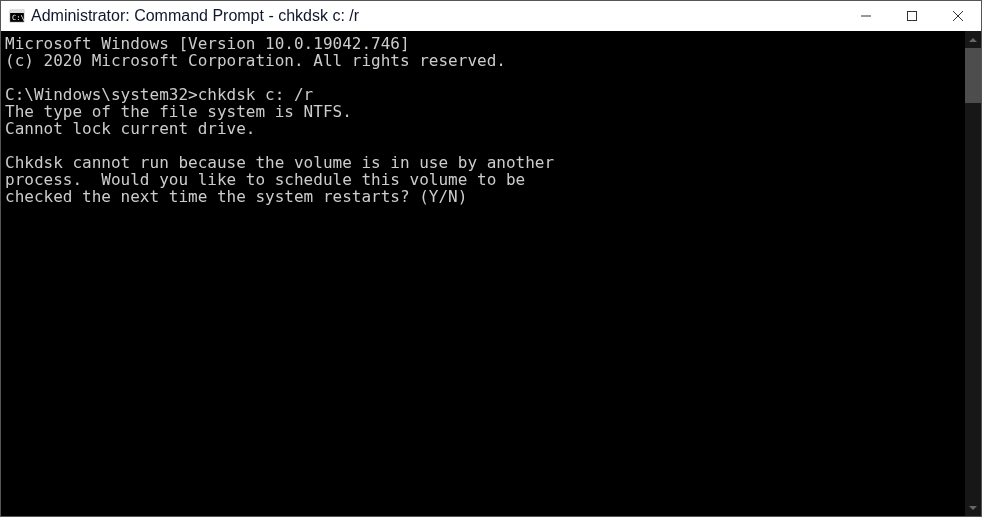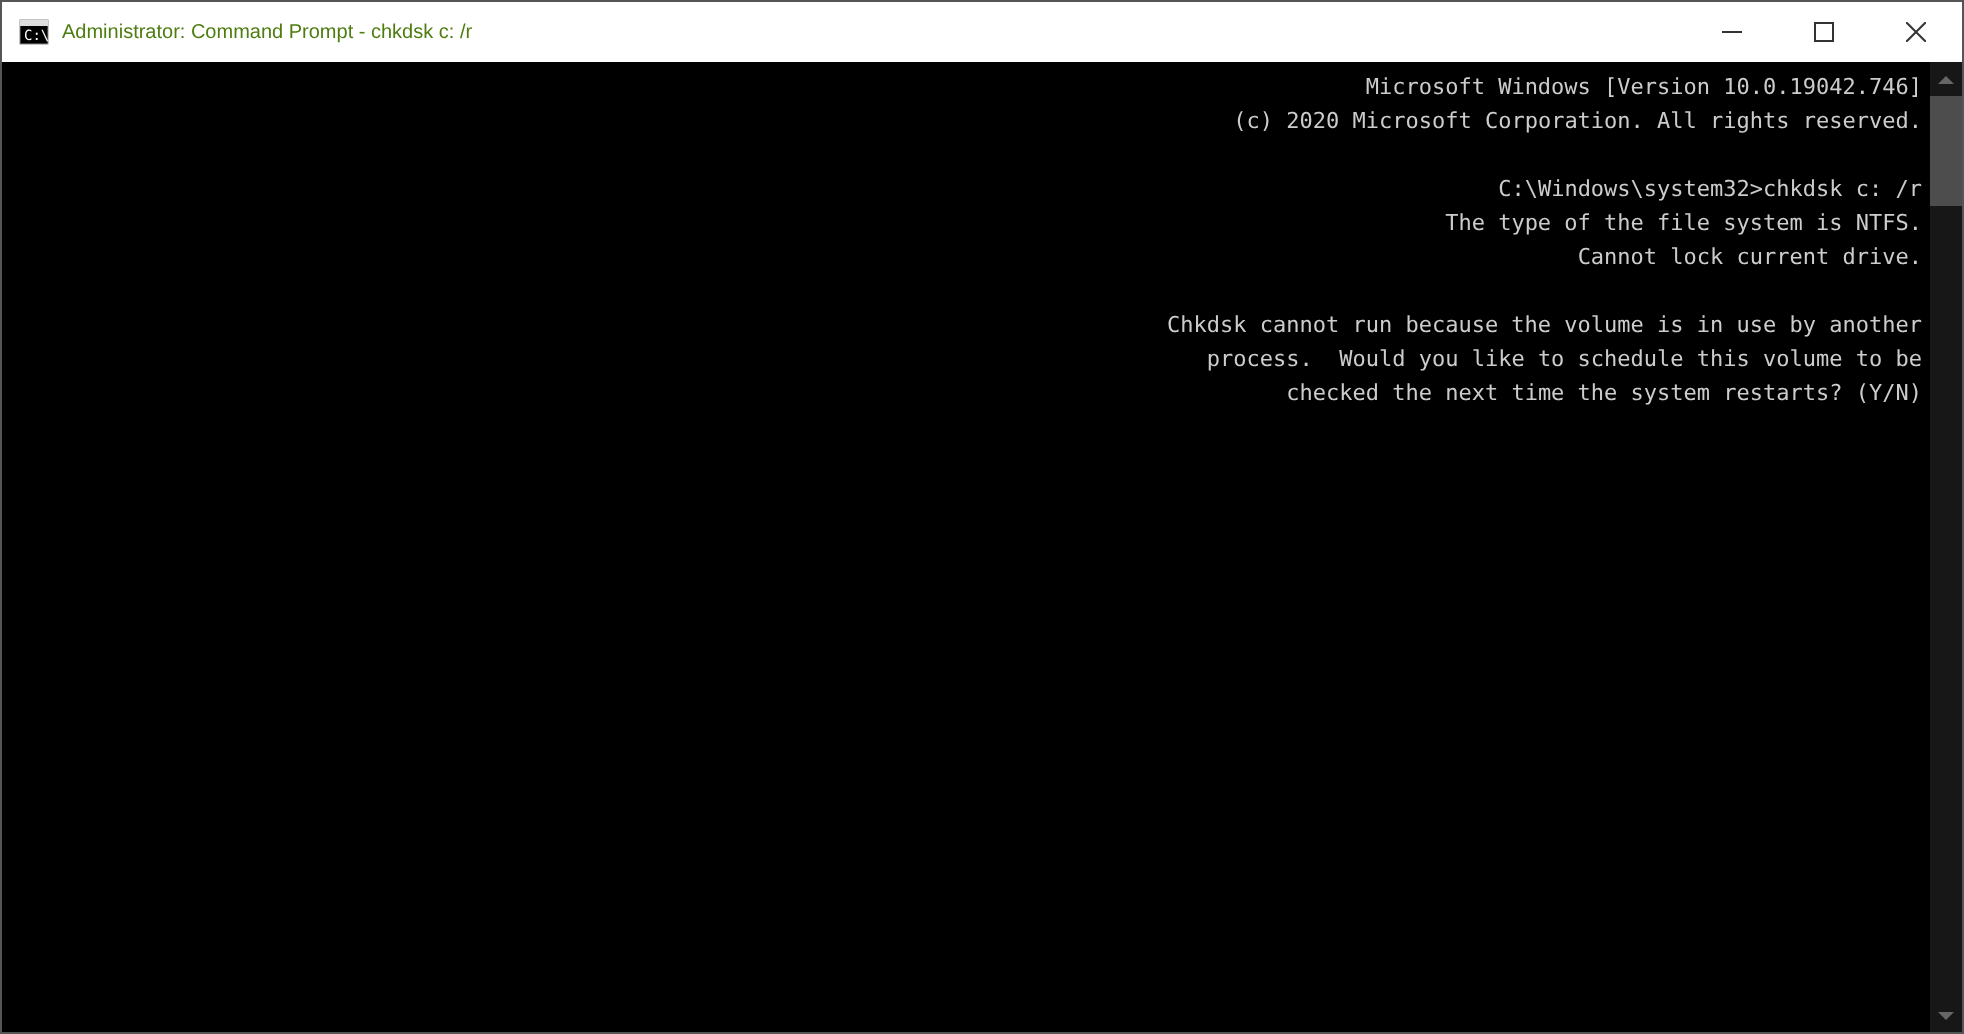--- a/index.html
+++ b/index.html
@@ -31,22 +31,22 @@
       height: 16px;
       margin-right: 6px;
       display: flex;
       align-items: center;
       justify-content: center;
     }
     .titlebar-icon svg {
       display: block;
     }
     .titlebar-title {
-      font-size: 10px;
-      color: #4d7c0f;
+      font-size: 16px;
+      color: #0f172a;
       white-space: nowrap;
     }
     .window-controls {
       position: absolute;
       right: 0;
       top: 0;
       height: 30px;
       display: flex;
     }
     .window-control {
@@ -63,26 +63,25 @@
     .console-body {
       flex: 1;
       display: flex;
       background: #000000;
       position: relative;
     }
     .console-content {
       flex: 1;
       padding: 4px 4px 4px 4px;
       font-family: Consolas, "Lucida Console", monospace;
-      font-size: 11px;
+      font-size: 16px;
       line-height: 17px;
       color: #cccccc;
       white-space: pre;
       overflow: hidden;
-      text-align: right;
     }
     .scrollbar {
       width: 16px;
       background: #171717;
       position: relative;
       flex-shrink: 0;
     }
     .scrollbar-arrow {
       width: 16px;
       height: 17px;

